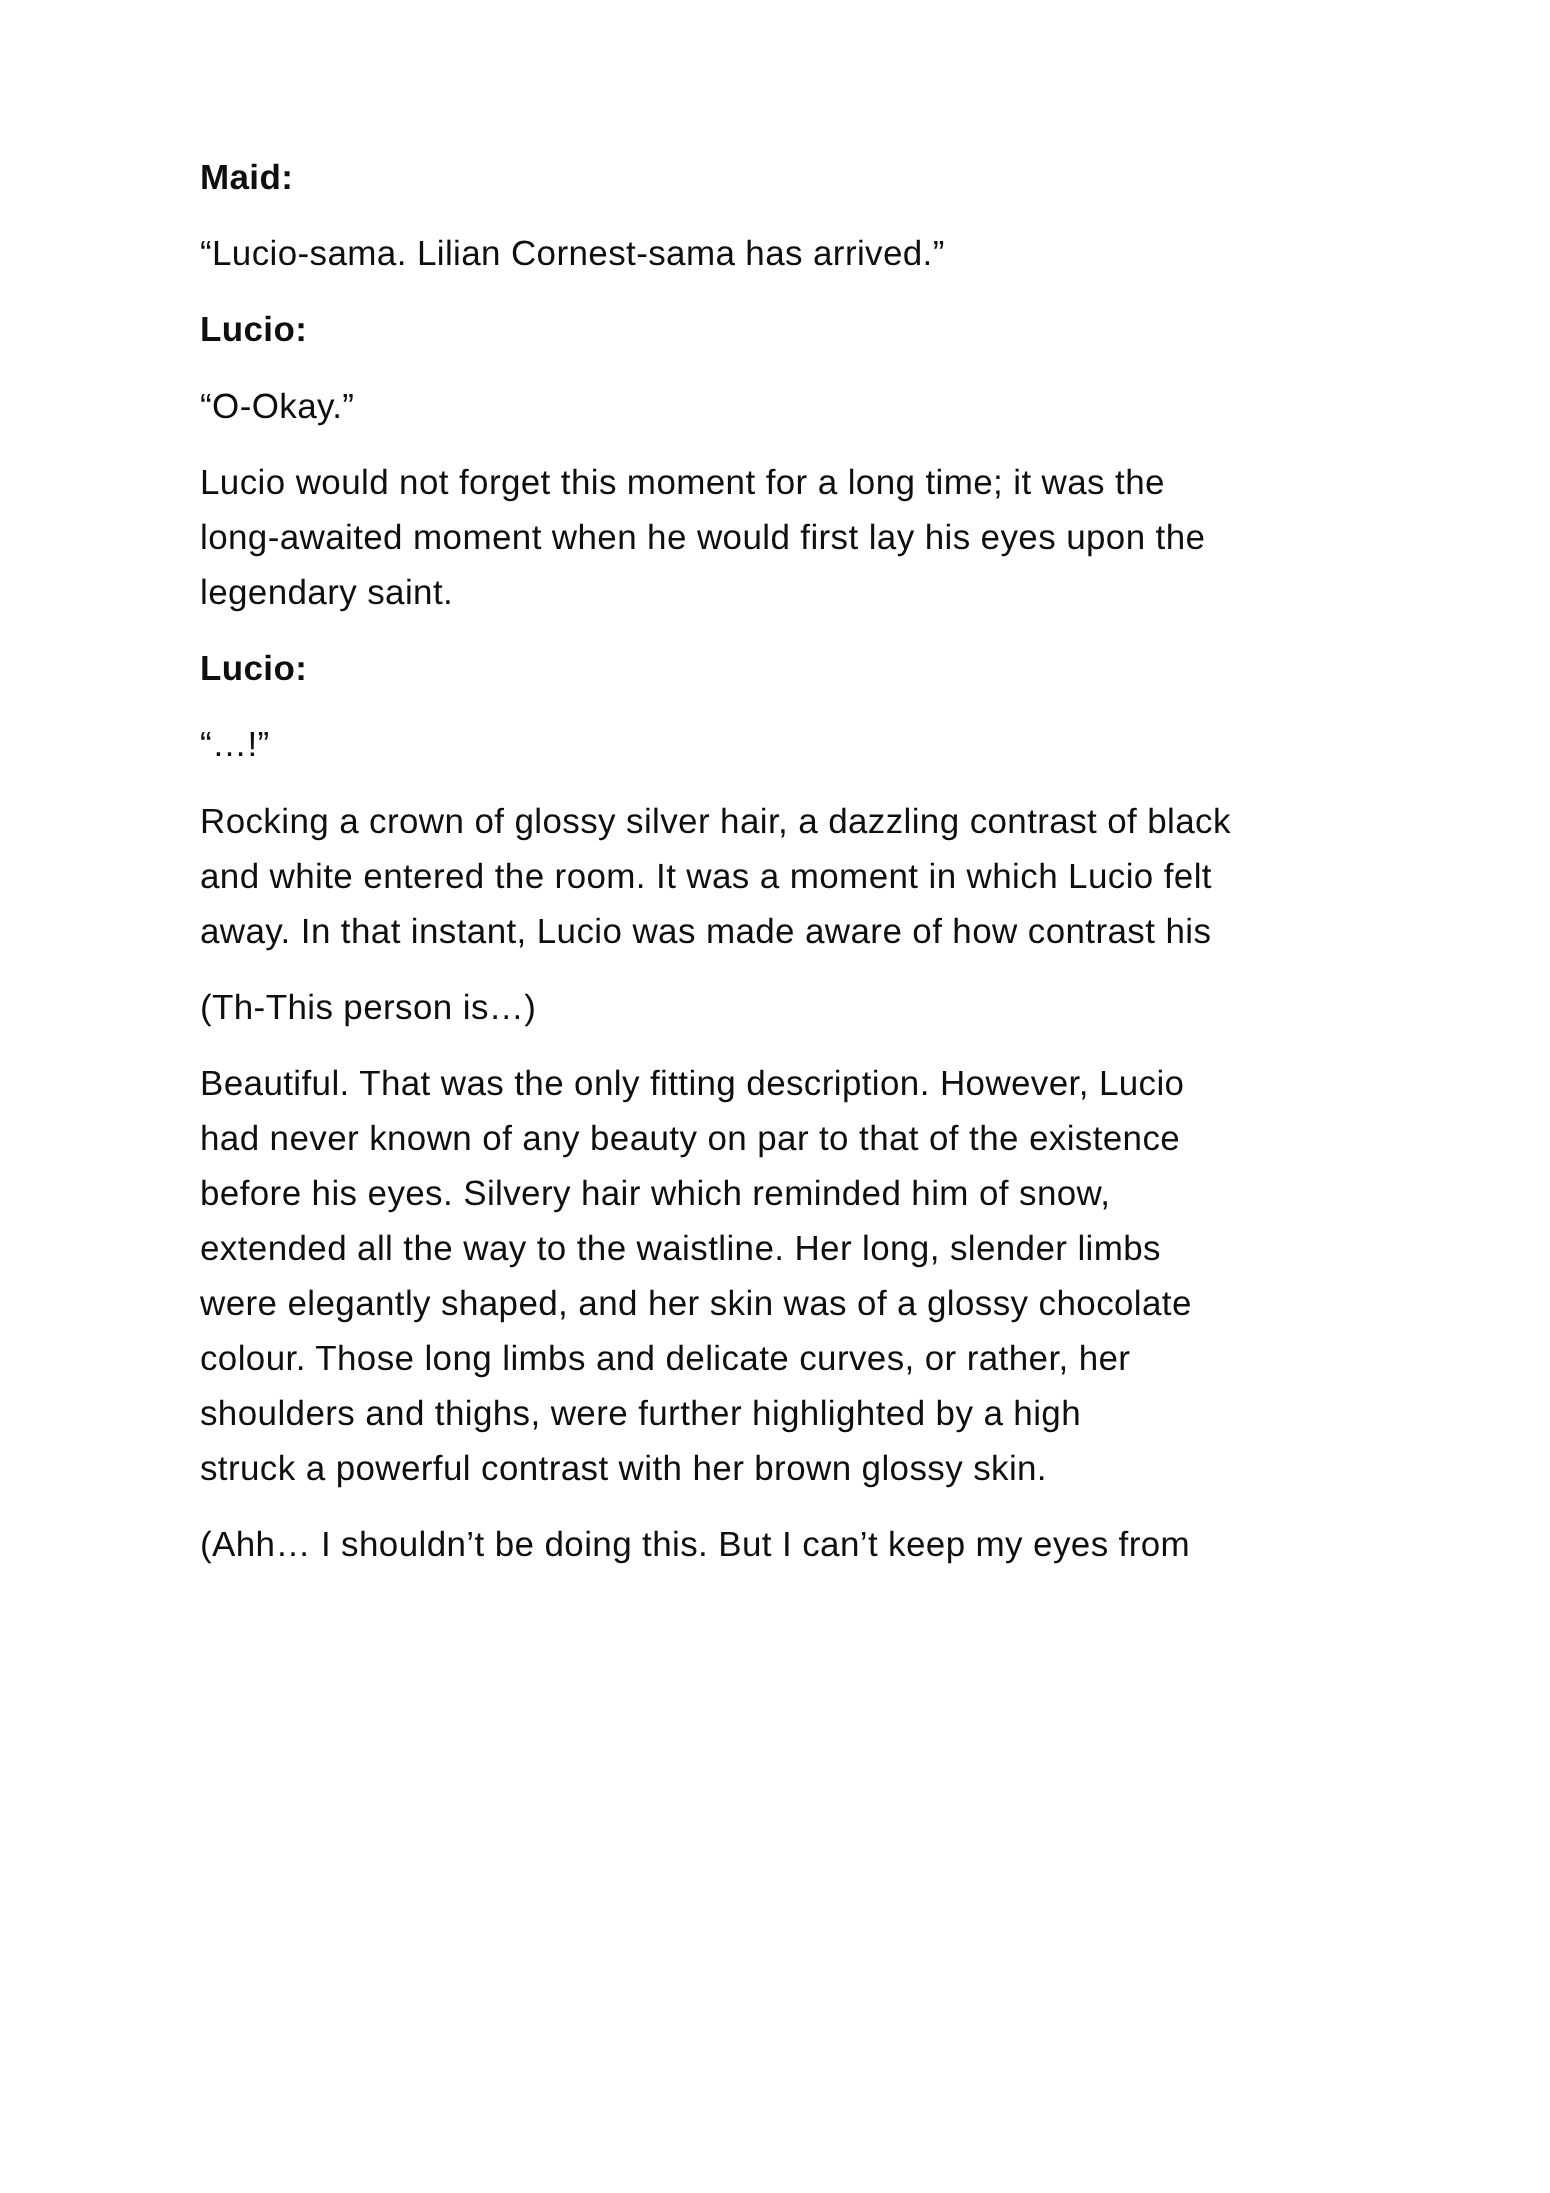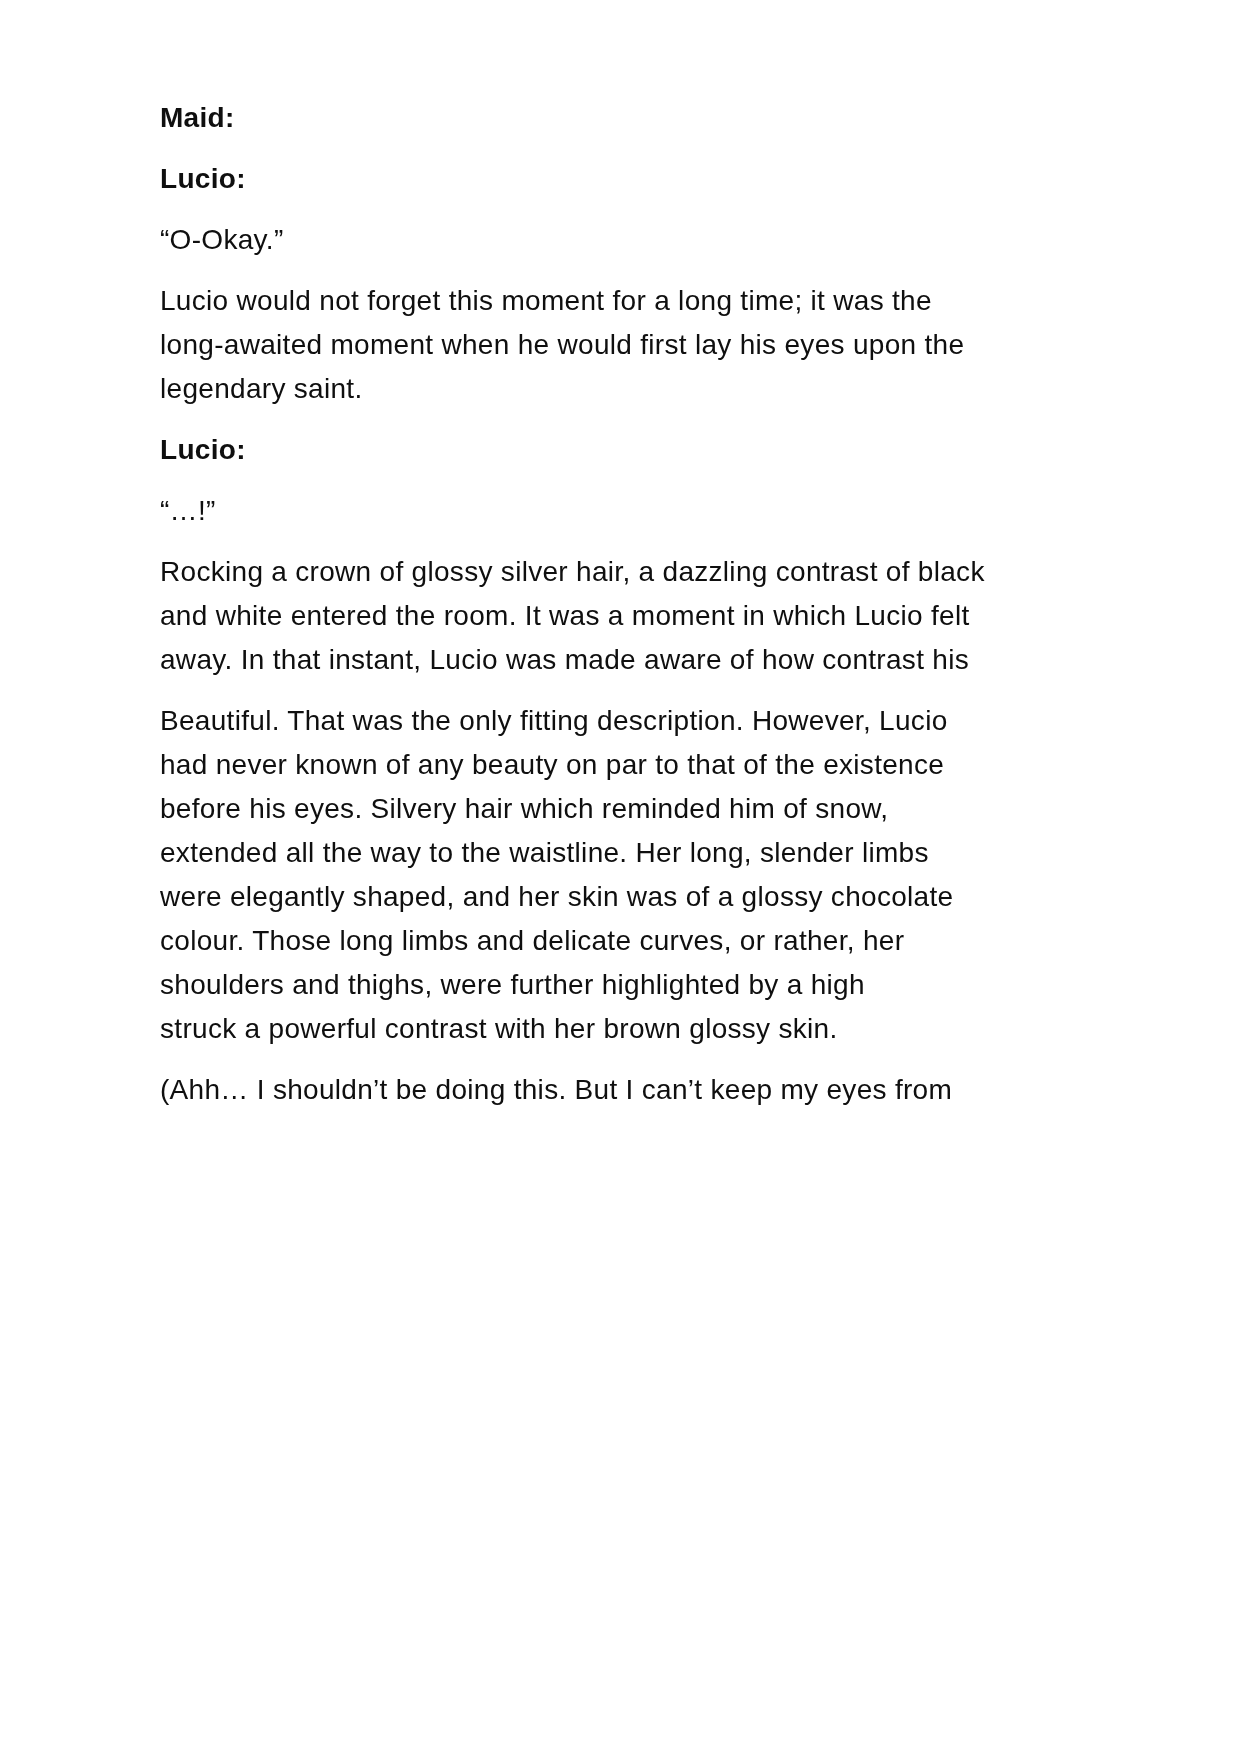--- a/index.html
+++ b/index.html
@@ -6,21 +6,21 @@
     margin: 0;
     padding: 0;
     background: #ffffff;
   }
   .page {
     position: relative;
     width: 1240px;
     height: 1496px;
     background: #ffffff;
     box-sizing: border-box;
-    padding: 96px 130px 0 160px;
+    padding: 120px 130px 0 160px;
     font-family: "Liberation Sans", "DejaVu Sans", sans-serif;
     color: #0f0f0f;
     overflow: hidden;
   }
   .block {
     margin: 0 0 17px 0;
   }
   .line {
     font-size: 28px;
     line-height: 44px;
@@ -33,20 +33,23 @@
 </style>
 </head>
 <body>
 
 <div class="page">
 
   <div class="block heading">
     <div class="line">Maid:</div>
   </div>
 
+  <div class="block">
+    <div class="line">“Lucio-sama. Lilian Cornest-sama has arrived.”</div>
+  </div>
 
   <div class="block heading">
     <div class="line">Lucio:</div>
   </div>
 
   <div class="block">
     <div class="line">“O-Okay.”</div>
   </div>
 
   <div class="block">
@@ -63,20 +66,23 @@
   <div class="block">
     <div class="line">“…!”</div>
   </div>
 
   <div class="block">
     <div class="line">Rocking a crown of glossy silver hair, a dazzling contrast of black</div>
     <div class="line">and white entered the room. It was a moment in which Lucio felt</div>
     <div class="line">away. In that instant, Lucio was made aware of how contrast his</div>
   </div>
 
+  <div class="block">
+    <div class="line">(Th-This person is…)</div>
+  </div>
 
   <div class="block">
     <div class="line">Beautiful. That was the only fitting description. However, Lucio</div>
     <div class="line">had never known of any beauty on par to that of the existence</div>
     <div class="line">before his eyes. Silvery hair which reminded him of snow,</div>
     <div class="line">extended all the way to the waistline. Her long, slender limbs</div>
     <div class="line">were elegantly shaped, and her skin was of a glossy chocolate</div>
     <div class="line">colour. Those long limbs and delicate curves, or rather, her</div>
     <div class="line">shoulders and thighs, were further highlighted by a high</div>
     <div class="line">struck a powerful contrast with her brown glossy skin.</div>

